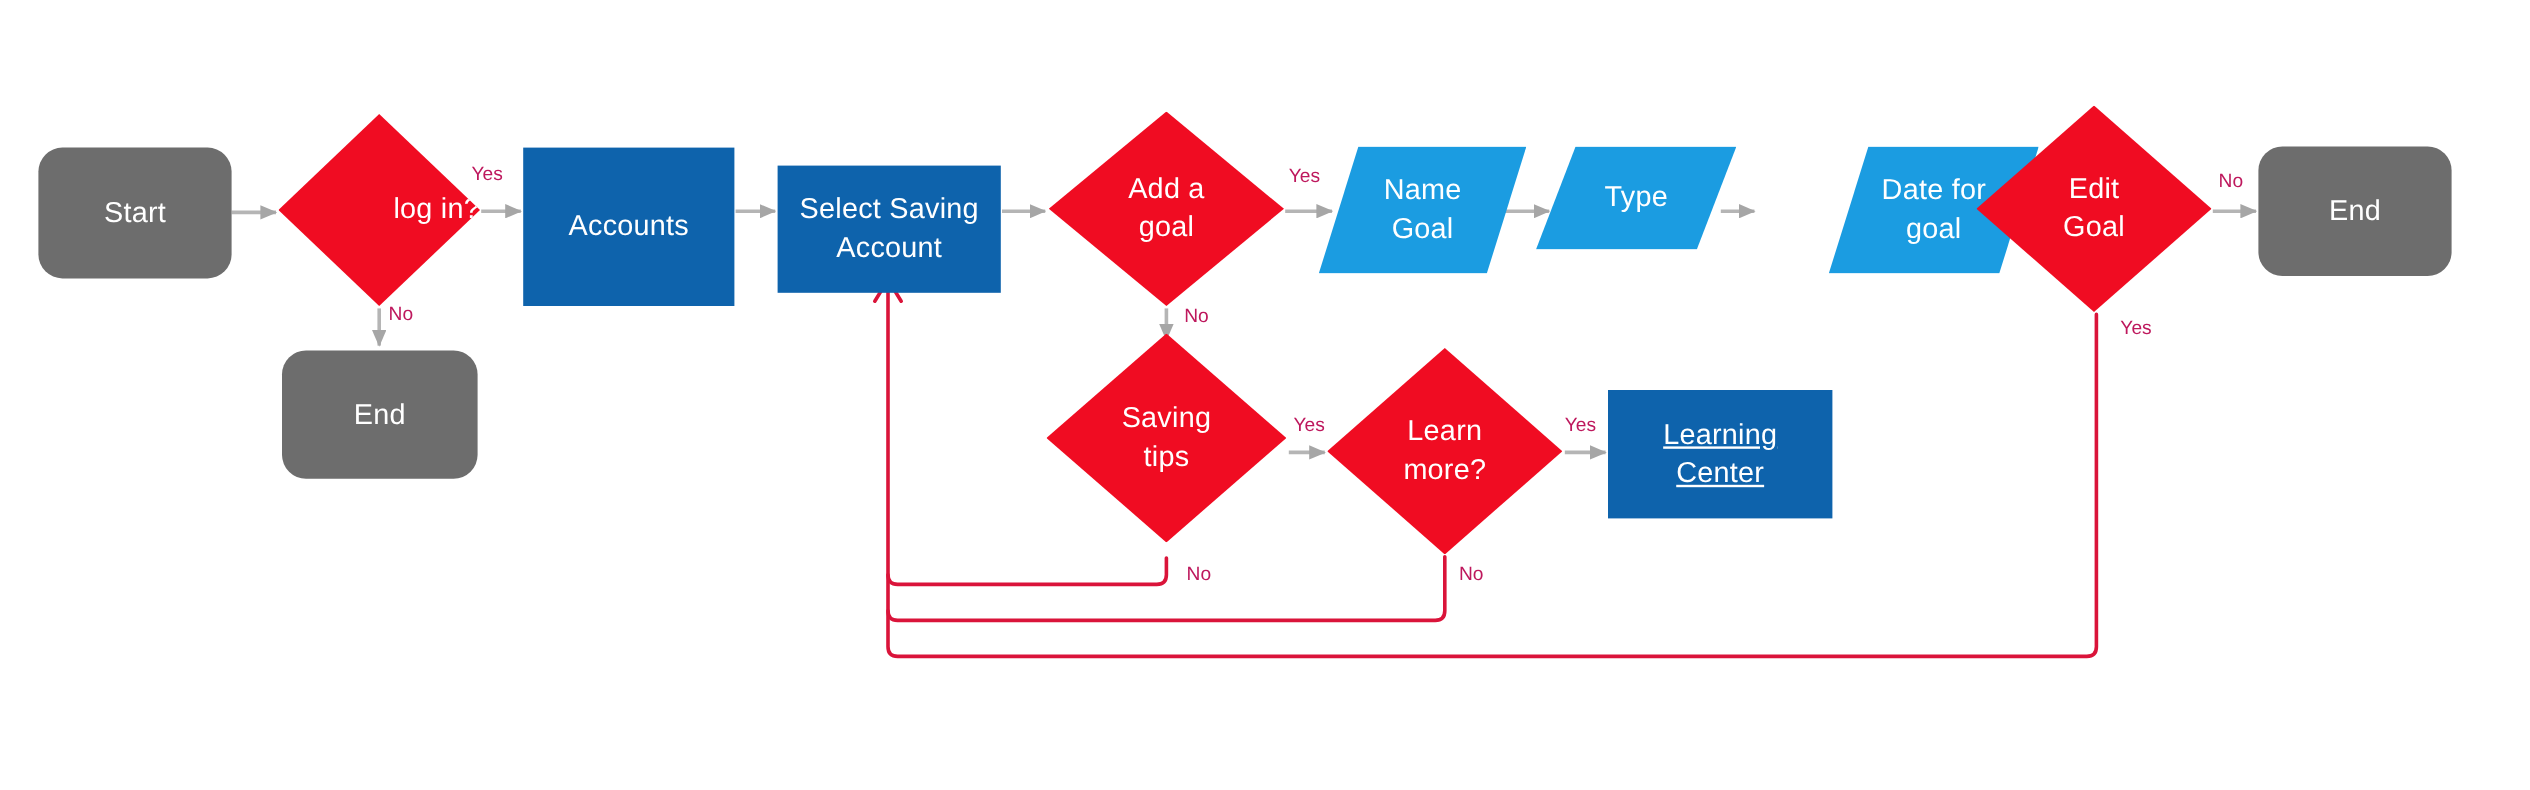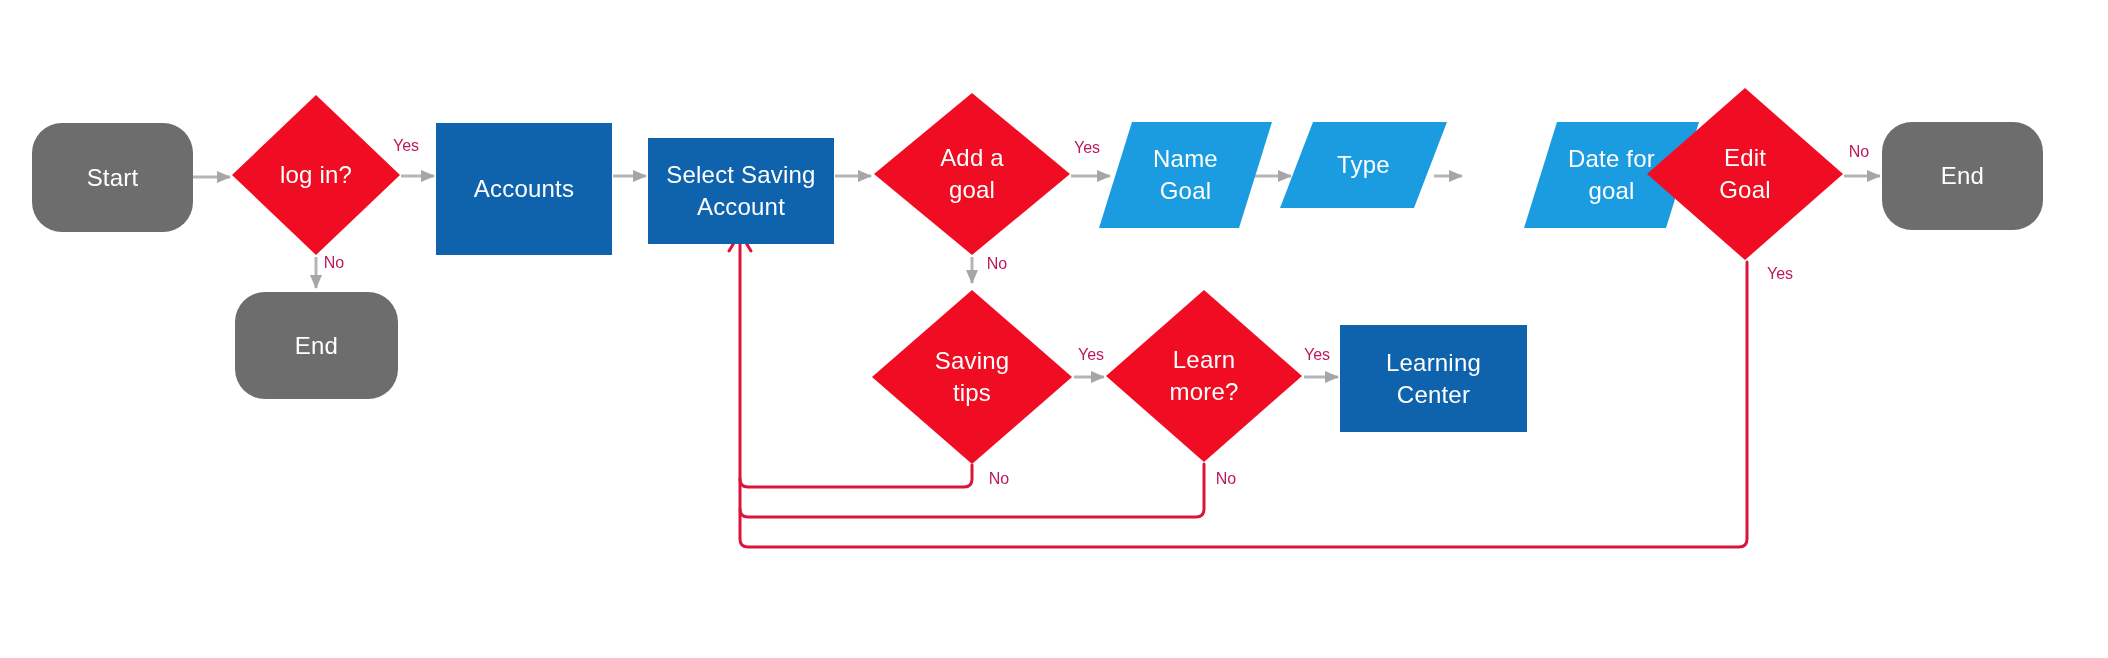--- a/index.html
+++ b/index.html
@@ -19,21 +19,21 @@
     align-items: center;
     justify-content: center;
     text-align: center;
     color: #ffffff;
     font-size: 24px;
     font-weight: 500;
     line-height: 1.32;
     white-space: pre-line;
     letter-spacing: 0.2px;
   }
-  .terminal { background: #6d6d6d; border-radius: 30px; }
+  .terminal { background: #6d6d6d; border-radius: 20px; }
   .process  { background: #0e63ac; }
   .decision {
     background: #f00c22;
     clip-path: polygon(50% 0, 100% 50%, 50% 100%, 0 50%);
   }
   .io {
     background: #1b9ce1;
     clip-path: polygon(33px 0, 100% 0, calc(100% - 33px) 100%, 0 100%);
   }
 
@@ -41,33 +41,33 @@
     position: absolute;
     transform: translate(-50%, -50%);
     font-size: 16px;
     font-weight: 500;
     color: #be185d;
     white-space: nowrap;
   }
 
   
   #n-start          { left: 32px;   top: 123px; width: 161px; height: 109px; }
-  #n-login          { left: 232px;  top: 95px;  width: 168px; height: 160px; }
+  #n-login          { left: 232px;  top: 95px;  width: 168px; height: 160px; justify-content: flex-end; }
   #n-login-end      { left: 235px;  top: 292px; width: 163px; height: 107px; }
   #n-accounts       { left: 436px;  top: 123px; width: 176px; height: 132px; }
   #n-select-saving  { left: 648px;  top: 122px; width: 186px; height: 106px; margin-top: 16px; }
   #n-add-goal       { left: 874px;  top: 93px;  width: 196px; height: 162px; justify-content: center; }
   #n-name-goal      { left: 1099px; top: 122px; width: 173px; height: 106px; }
   #n-type           { left: 1280px; top: 122px; width: 167px; height: 86px; }
   #n-date-goal      { left: 1524px; top: 122px; width: 175px; height: 106px; align-items: center; }
   #n-edit-goal      { left: 1647px; top: 88px;  width: 196px; height: 172px; }
   #n-end-main       { left: 1882px; top: 122px; width: 161px; height: 108px; }
-  #n-saving-tips    { left: 872px;  top: 290px; width: 200px; height: 174px; text-align: center; }
+  #n-saving-tips    { left: 872px;  top: 278px; width: 200px; height: 174px; text-align: center; }
   #n-learn-more     { left: 1106px; top: 290px; width: 196px; height: 172px; }
-  #n-learning-center{ left: 1340px; top: 325px; width: 187px; height: 107px; }
+  #n-learning-center{ left: 1340px; top: 325px; width: 187px; height: 107px; text-decoration: underline; }
 
   
   #l-login-yes      { left: 406px;  top: 146px; }
   #l-login-no       { left: 334px;  top: 263px; }
   #l-addgoal-yes    { left: 1087px; top: 148px; }
   #l-addgoal-no     { left: 997px;  top: 264px; }
   #l-editgoal-no    { left: 1859px; top: 152px; }
   #l-editgoal-yes   { left: 1780px; top: 274px; }
   #l-savingtips-yes { left: 1091px; top: 355px; }
   #l-savingtips-no  { left: 999px;  top: 479px; }

